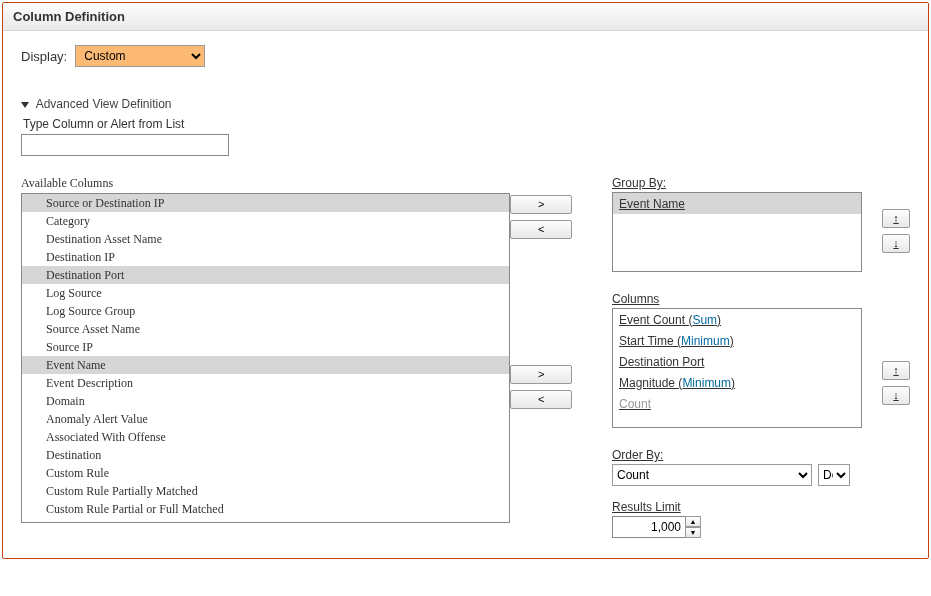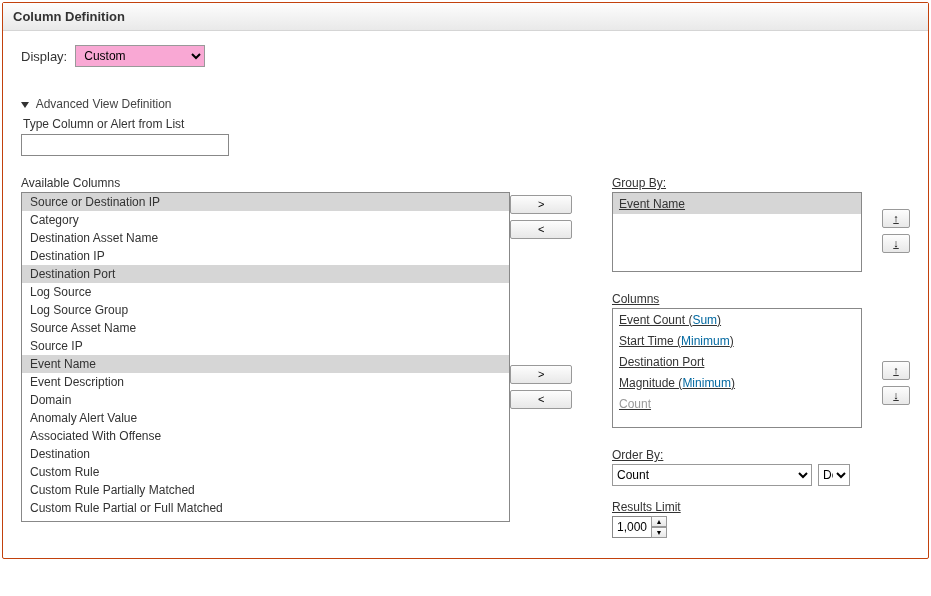--- a/index.html
+++ b/index.html
@@ -31,21 +31,21 @@
     display: flex;
     align-items: center;
     gap: 8px;
     margin-bottom: 30px;
   }
   .row-display label { font-size: 13px; }
   select.display-select {
     width: 130px;
     height: 22px;
     font-size: 12px;
-    background: #f9a8d4;
+    background: #fdba74;
     border: 1px solid #999;
     padding-left: 4px;
   }
   .adv-header {
     font-size: 12px;
     color: #444;
     margin-bottom: 6px;
     cursor: pointer;
   }
   .adv-header .tri {
@@ -68,33 +68,34 @@
     border: 1px solid #888;
     margin-bottom: 20px;
     padding: 2px 4px;
   }
   .columns-area {
     display: flex;
     align-items: flex-start;
   }
   .left-col {
     width: 529px;
+    font-family: Liberation Serif, serif;
   }
   .section-label {
     font-size: 12px;
     margin-bottom: 2px;
   }
   .listbox {
     border: 1px solid #888;
     height: 330px;
     overflow-y: scroll;
     background: #fff;
   }
   .listbox .item {
-    padding: 1px 8px;
+    padding: 1px 24px;
     font-size: 12px;
     color: #333;
     cursor: default;
     line-height: 16px;
   }
   .listbox .item.sel {
     background: #d6d6d6;
   }
   .mid-col {
     width: 110px;
@@ -153,21 +154,21 @@
   .orderby-row select {
     height: 22px;
     font-size: 12px;
     background: #fff;
     border: 1px solid #999;
   }
   .orderby-sel { width: 200px; }
   .dir-sel { width: 32px; margin-left: 6px; }
   .results-row { margin-top: 14px; }
   .results-input {
-    width: 40px;
+    width: 74px;
     height: 22px;
     border: 1px solid #888;
     padding: 2px 4px;
     font-size: 12px;
     text-align: right;
   }
   .spinner {
     display: inline-flex;
     flex-direction: column;
     vertical-align: top;

